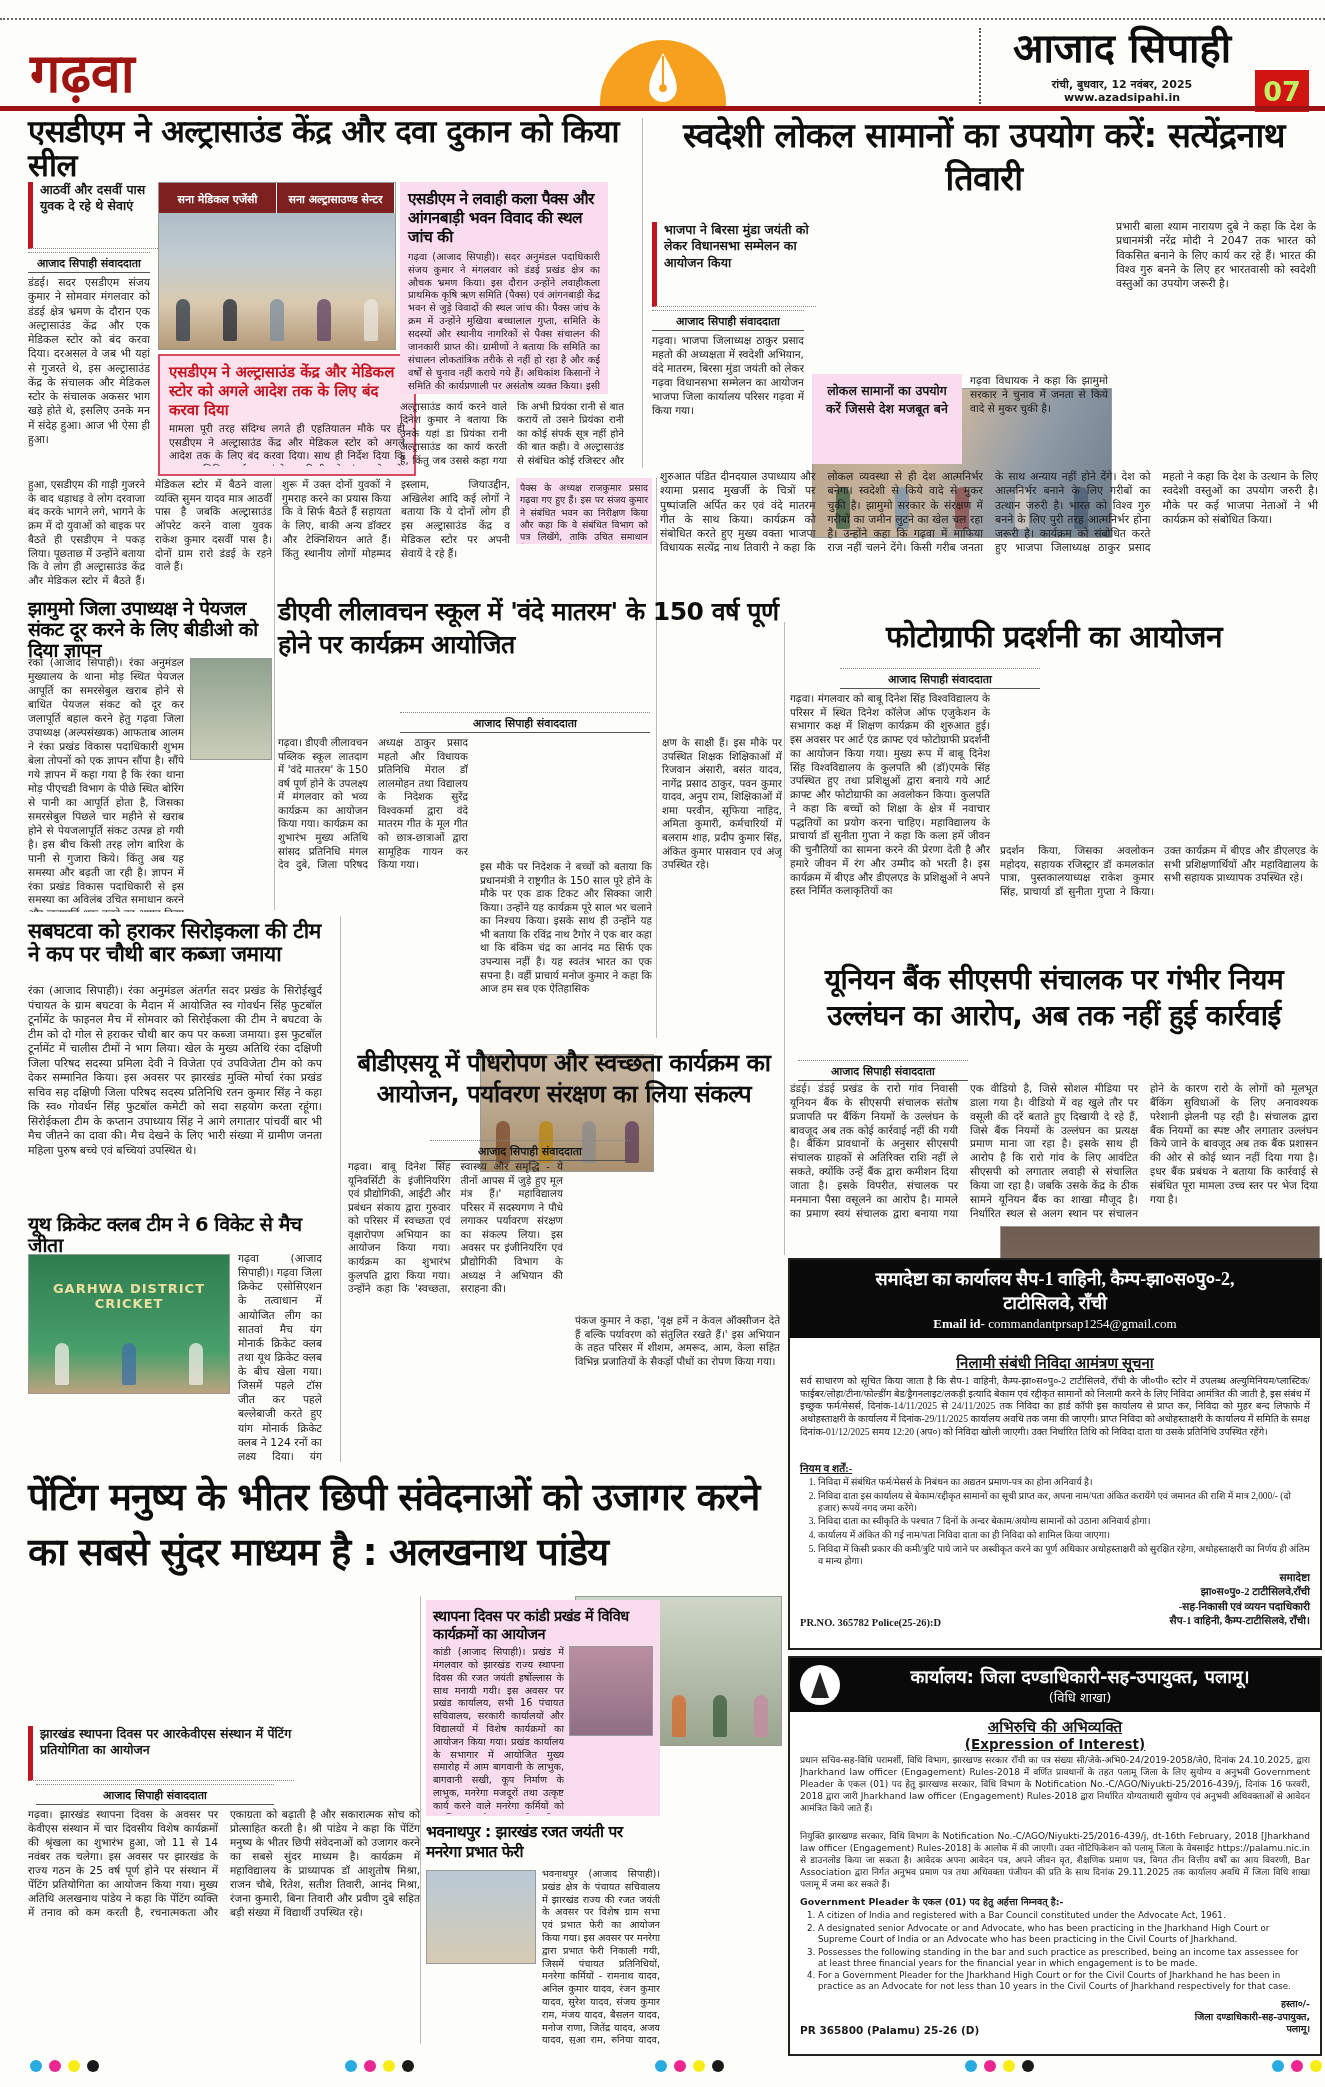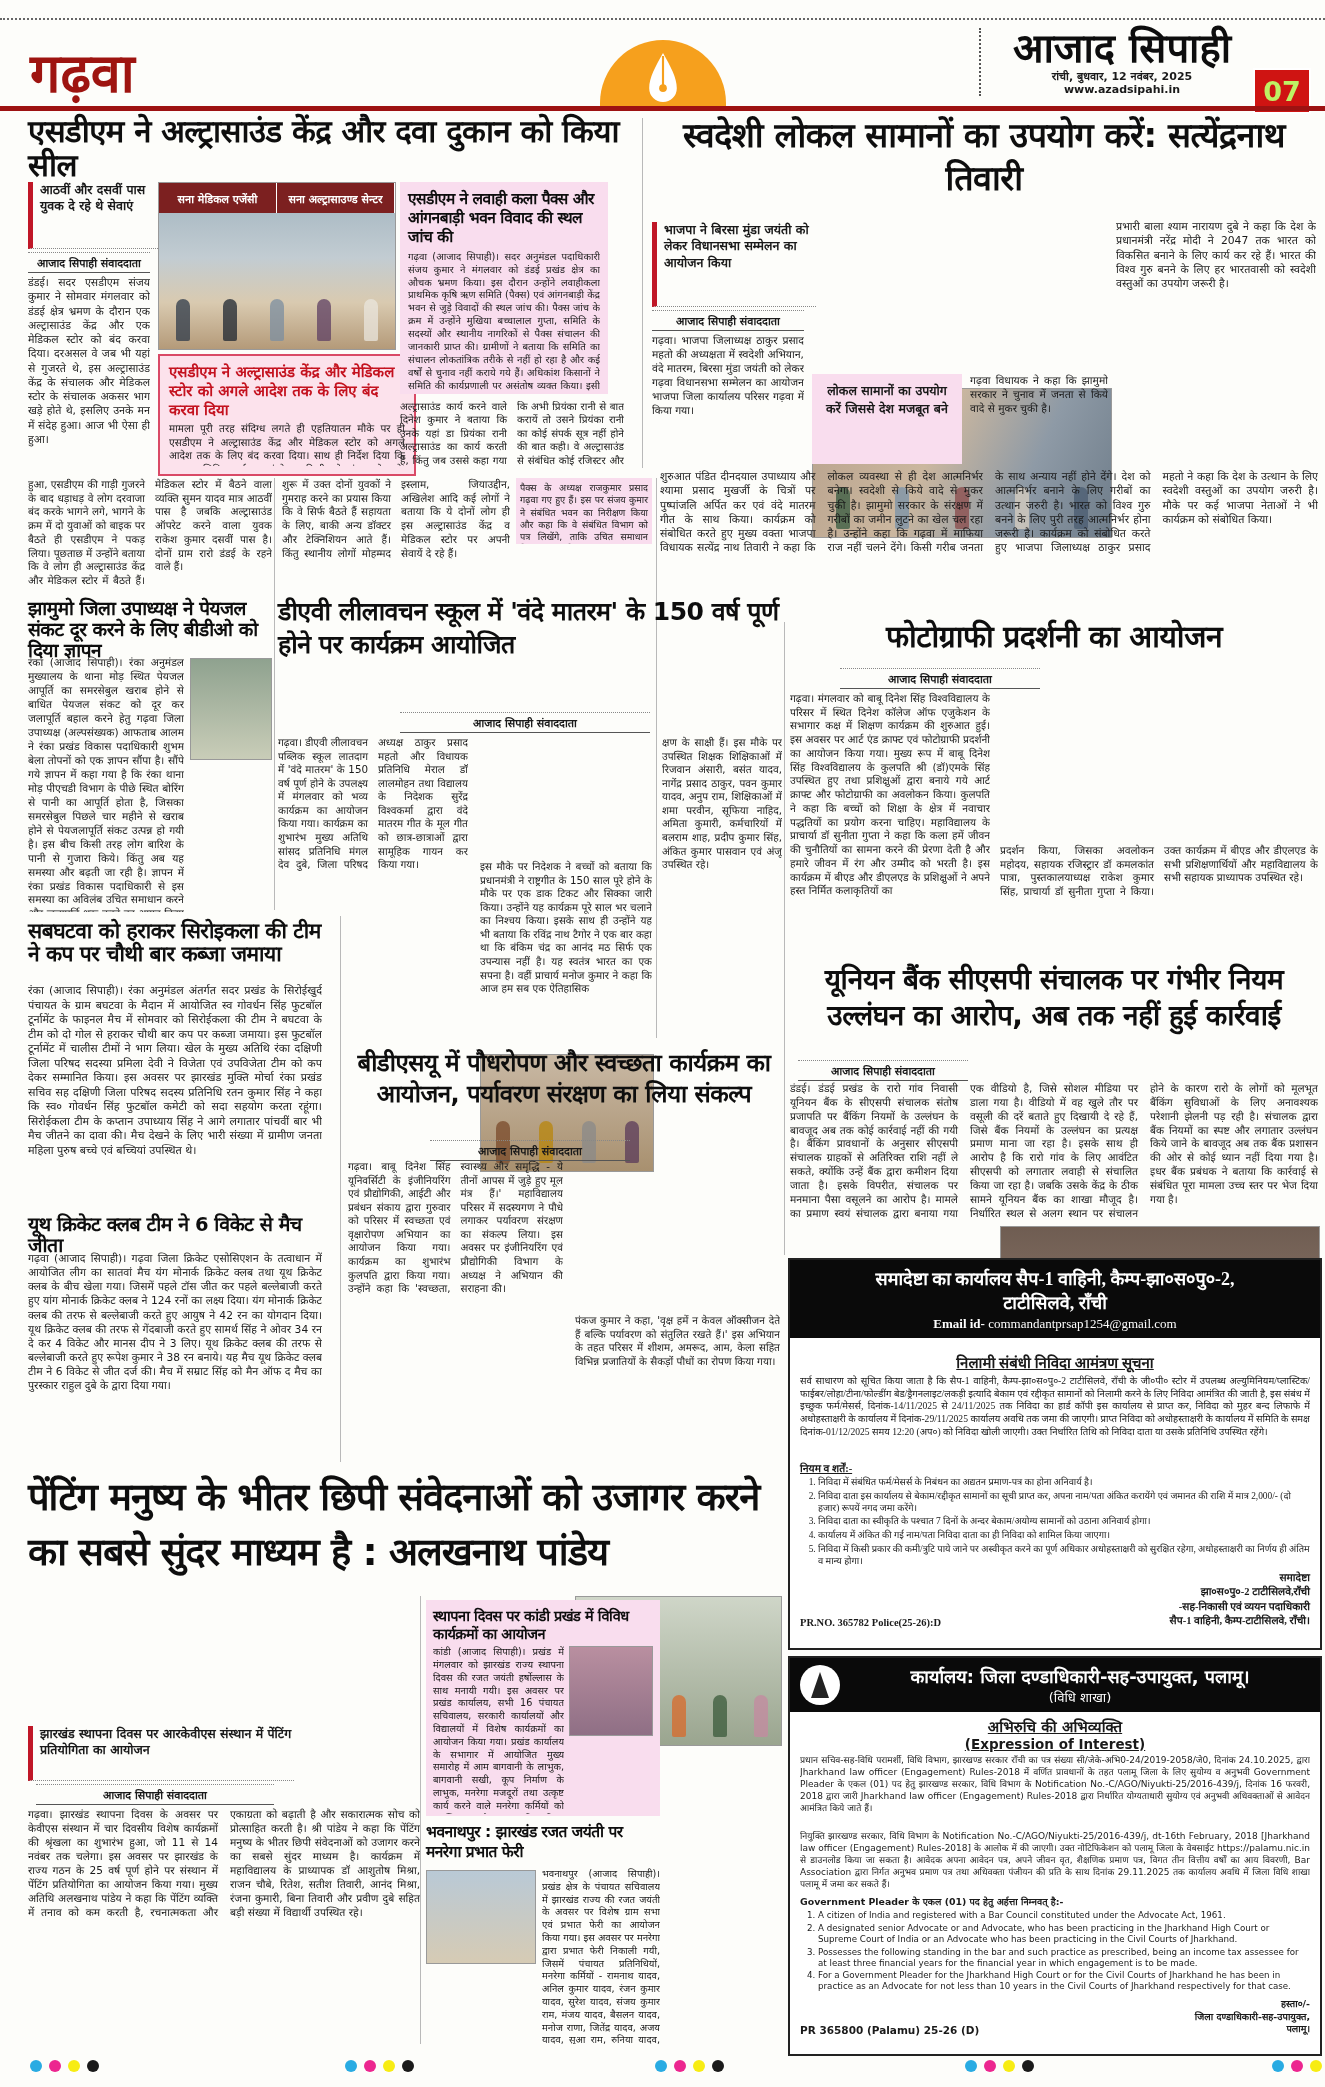--- a/index.html
+++ b/index.html
@@ -42,21 +42,21 @@
   <div class="abs" style="left:30px;top:34px;font-size:54px;font-weight:800;color:#9e1410;">गढ़वा</div>
   <div class="abs" style="left:600px;top:40px;width:126px;height:67px;background:#f6a01d;border-radius:63px 63px 0 0;display:flex;align-items:flex-end;justify-content:center;">
     <svg width="46" height="56" viewBox="0 0 60 72">
       <path d="M30 2 C20 20 12 34 12 48 a18 18 0 0 0 36 0 C48 34 40 20 30 2 Z" fill="#fff"></path>
       <rect x="28.6" y="6" width="2.8" height="38" fill="#f6a01d"></rect>
       <circle cx="30" cy="48" r="5" fill="#f6a01d"></circle>
     </svg>
   </div>
   <div class="abs" style="right:78px;top:28px;width:250px;border-left:2px dotted #555;padding-left:16px;text-align:center;">
     <div style="font-size:40px;font-weight:800;color:#0d0d0d;line-height:1;">आजाद सिपाही</div>
-    <div style="font-size:11px;font-weight:700;">रांची, बुधवार, 12 नवंबर, 2025</div>
+    <div style="font-size:11px;font-weight:700;margin-top:8px;">रांची, बुधवार, 12 नवंबर, 2025</div>
     <div style="font-size:11px;font-weight:700;">www.azadsipahi.in</div>
   </div>
   <div class="abs" style="right:14px;top:68px;width:54px;height:42px;background:#cf1412;color:#bef264;font-size:27px;font-weight:800;display:flex;align-items:center;justify-content:center;border:2px solid #fff;">07</div>
   <div class="abs" style="left:0;top:106px;width:100%;height:5px;background:#9d1212;"></div>
 
   <div class="vsep" style="left:642px;top:118px;height:350px;"></div>
   <div class="vsep" style="left:274px;top:478px;height:432px;"></div>
   <div class="vsep" style="left:340px;top:916px;height:546px;"></div>
   <div class="vsep" style="left:656px;top:478px;height:560px;"></div>
   <div class="vsep" style="left:784px;top:622px;height:633px;"></div>
@@ -118,20 +118,28 @@
   <div class="abs" style="left:28px;top:656px;width:244px;height:256px;overflow:hidden;">
     <div class="photo" style="float:right;width:80px;height:100px;margin:2px 0 4px 6px;background:linear-gradient(180deg,#8fa28f,#c9cdb8);"></div>
     <div class="body" style="font-size:10.6px;">रंका (आजाद सिपाही)। रंका अनुमंडल मुख्यालय के थाना मोड़ स्थित पेयजल आपूर्ति का समरसेबुल खराब होने से बाधित पेयजल संकट को दूर कर जलापूर्ति बहाल करने हेतु गढ़वा जिला उपाध्यक्ष (अल्पसंख्यक) आफताब आलम ने रंका प्रखंड विकास पदाधिकारी शुभम बेला तोपनों को एक ज्ञापन सौंपा है। सौंपे गये ज्ञापन में कहा गया है कि रंका थाना मोड़ पीएचडी विभाग के पीछे स्थित बोरिंग से पानी का आपूर्ति होता है, जिसका समरसेबुल पिछले चार महीने से खराब होने से पेयजलापूर्ति संकट उत्पन्न हो गयी है। इस बीच किसी तरह लोग बारिश के पानी से गुजारा किये। किंतु अब यह समस्या और बढ़ती जा रही है। ज्ञापन में रंका प्रखंड विकास पदाधिकारी से इस समस्या का अविलंब उचित समाधान करने और जलापूर्ति शुरू करने का आग्रह किया गया है। ज्ञापन में कुर्बान राय, जितेंद्र चंद्रवंशी, नागेश राम, पंचम राम, धर्मजीत राम आदि का नाम शामिल है।</div>
   </div>
 
   <div class="abs hl" style="left:28px;top:920px;width:294px;font-size:21px;">सबघटवा को हराकर सिरोइकला की टीम ने कप पर चौथी बार कब्जा जमाया</div>
   <div class="abs body" style="left:28px;top:984px;width:294px;height:224px;font-size:11px;">रंका (आजाद सिपाही)। रंका अनुमंडल अंतर्गत सदर प्रखंड के सिरोईखुर्द पंचायत के ग्राम बघटवा के मैदान में आयोजित स्व गोवर्धन सिंह फुटबॉल टूर्नामेंट के फाइनल मैच में सोमवार को सिरोईकला की टीम ने बघटवा के टीम को दो गोल से हराकर चौथी बार कप पर कब्जा जमाया। इस फुटबॉल टूर्नामेंट में चालीस टीमों ने भाग लिया। खेल के मुख्य अतिथि रंका दक्षिणी जिला परिषद सदस्या प्रमिला देवी ने विजेता एवं उपविजेता टीम को कप देकर सम्मानित किया। इस अवसर पर झारखंड मुक्ति मोर्चा रंका प्रखंड सचिव सह दक्षिणी जिला परिषद सदस्य प्रतिनिधि रतन कुमार सिंह ने कहा कि स्व० गोवर्धन सिंह फुटबॉल कमेटी को सदा सहयोग करता रहूंगा। सिरोईकला टीम के कप्तान उपाध्याय सिंह ने आगे लगातार पांचवीं बार भी मैच जीतने का दावा की। मैच देखने के लिए भारी संख्या में ग्रामीण जनता महिला पुरुष बच्चे एवं बच्चियां उपस्थित थे।</div>
 
   <div class="abs hl" style="left:28px;top:1214px;width:294px;font-size:19.5px;">यूथ क्रिकेट क्लब टीम ने 6 विकेट से मैच जीता</div>
   <div class="abs" style="left:28px;top:1252px;width:294px;height:208px;overflow:hidden;">
+    <div class="photo" style="float:left;width:200px;height:138px;margin:2px 8px 4px 0;background:linear-gradient(180deg,#2e7d4f 0%,#49a06b 60%,#c9b astonishing 100%);background:linear-gradient(180deg,#2e7d4f 0%,#49a06b 70%,#bca37e 100%);">
+      <div style="color:#ffe9a8;font-weight:800;font-size:13px;text-align:center;margin-top:26px;letter-spacing:1px;opacity:.9;">GARHWA DISTRICT CRICKET</div>
+      <div class="figrow">
+        <span class="fig" style="background:#f2efe8;"></span>
+          <span class="fig" style="background:#3f6fa8;"></span>
+        <span class="fig" style="background:#f2efe8;"></span>
+      </div>
+    </div>
     <div class="body" style="font-size:10.7px;">गढ़वा (आजाद सिपाही)। गढ़वा जिला क्रिकेट एसोसिएशन के तत्वाधान में आयोजित लीग का सातवां मैच यंग मोनार्क क्रिकेट क्लब तथा यूथ क्रिकेट क्लब के बीच खेला गया। जिसमें पहले टॉस जीत कर पहले बल्लेबाजी करते हुए यांग मोनार्क क्रिकेट क्लब ने 124 रनों का लक्ष्य दिया। यंग मोनार्क क्रिकेट क्लब की तरफ से बल्लेबाजी करते हुए आयुष ने 42 रन का योगदान दिया। यूथ क्रिकेट क्लब की तरफ से गेंदबाजी करते हुए सामर्थ सिंह ने ओवर 34 रन दे कर 4 विकेट और मानस दीप ने 3 लिए। यूथ क्रिकेट क्लब की तरफ से बल्लेबाजी करते हुए रूपेश कुमार ने 38 रन बनाये। यह मैच यूथ क्रिकेट क्लब टीम ने 6 विकेट से जीत दर्ज की। मैच में सम्राट सिंह को मैन ऑफ द मैच का पुरस्कार राहुल दुबे के द्वारा दिया गया।</div>
   </div>
 
   <div class="abs hl" style="left:278px;top:596px;width:502px;font-size:25px;line-height:1.3;">डीएवी लीलावचन स्कूल में 'वंदे मातरम' के 150 वर्ष पूर्ण होने पर कार्यक्रम आयोजित</div>
   <div class="abs byline" style="left:400px;top:712px;width:250px;">आजाद सिपाही संवाददाता</div>
   <div class="abs photo" style="left:480px;top:736px;width:172px;height:116px;background:linear-gradient(180deg,#c9b9a5,#a8906f);">
       <div class="figrow">
         <span class="fig" style="background:#7a4a2a;"></span>
         <span class="fig" style="background:#b8860b;"></span>
         <span class="fig" style="background:#8a8a8a;"></span>

